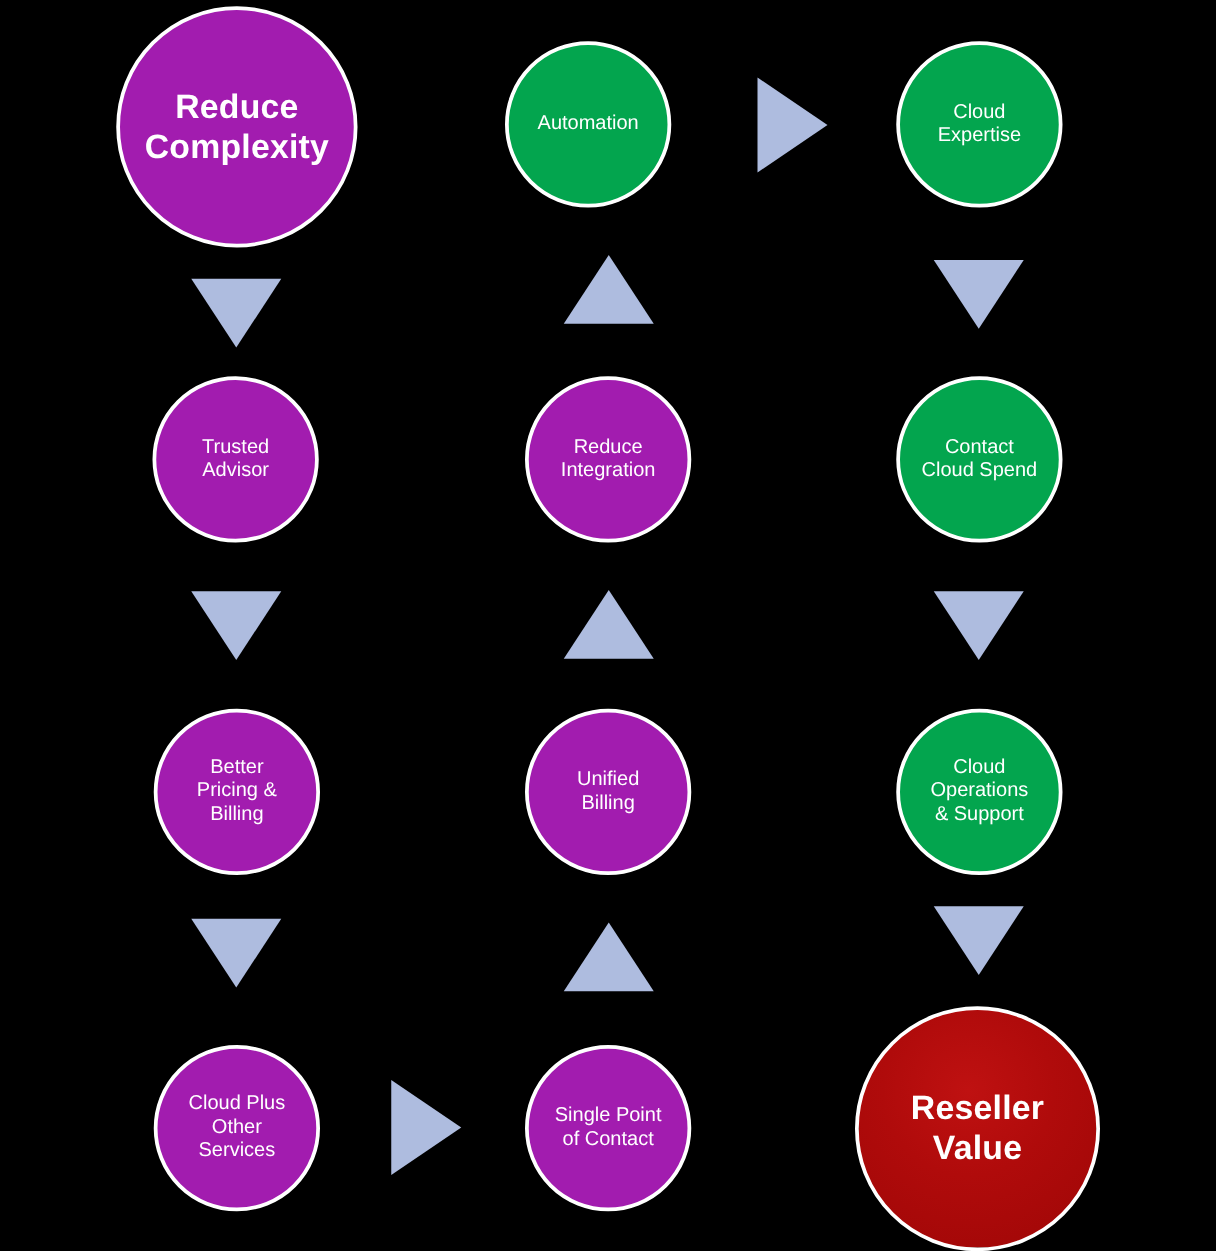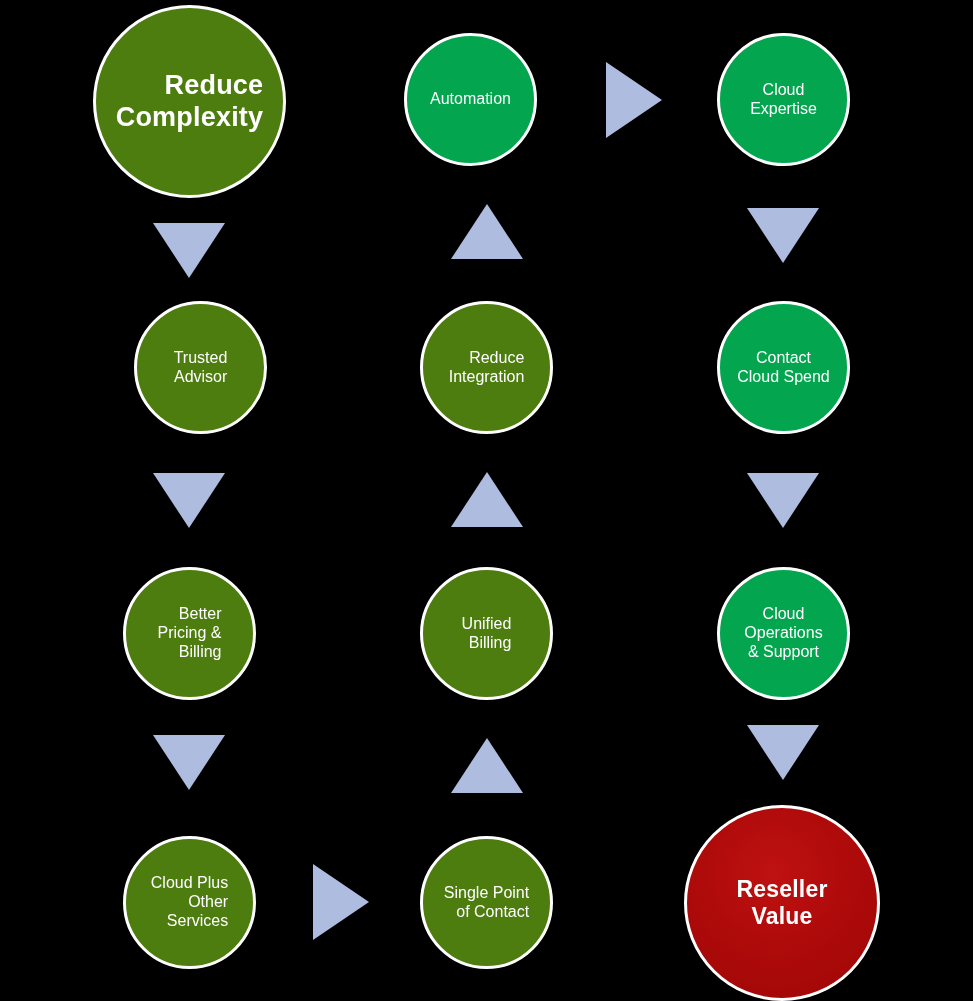--- a/index.html
+++ b/index.html
@@ -34,29 +34,29 @@
     border: 3px solid #ffffff;
     line-height: 1.18;
     user-select: none;
   }
   .node .label {
     display: block;
     white-space: pre-line;
     padding: 0 4px;
   }
 
-  .node.blue   { background: #4d7c0f; text-align: right; }
+  .node.blue   { background: #a21caf; }
   .node.green  { background: #03A54E; }
   .node.red    {
     background: radial-gradient(circle at 46% 34%, #BF1111 0%, #B00B0B 42%, #9E0606 100%);
     border-color: #ffffff;
   }
 
   .node.size-lg   { font-size: 27px; font-weight: bold; letter-spacing: .2px; }
-  .node.size-lg2  { font-size: 23px; font-weight: bold; letter-spacing: .2px; }
+  .node.size-lg2  { font-size: 27px; font-weight: bold; letter-spacing: .2px; }
   .node.size-sm   { font-size: 16px; font-weight: normal; }
 
   
   .arrow {
     position: absolute;
     width: 0;
     height: 0;
   }
   .arrow.down {
     border-left: 36px solid transparent;
@@ -94,21 +94,21 @@
     <span class="label">Cloud
 Expertise</span>
   </div>
 
   <div class="arrow down" style="left:153px; top:223px;"></div>
 
   <div class="arrow up" style="left:451px; top:204px;"></div>
 
   <div class="arrow down" style="left:747px; top:208px;"></div>
 
-  <div class="node blue size-sm" style="left:134px; top:301px; width:133px; height:133px;">
+  <div class="node blue size-sm" style="left:122px; top:301px; width:133px; height:133px;">
     <span class="label">Trusted
 Advisor</span>
   </div>
 
   <div class="node blue size-sm" style="left:420px; top:301px; width:133px; height:133px;">
     <span class="label">Reduce
 Integration</span>
   </div>
 
   <div class="node green size-sm" style="left:717px; top:301px; width:133px; height:133px;">

